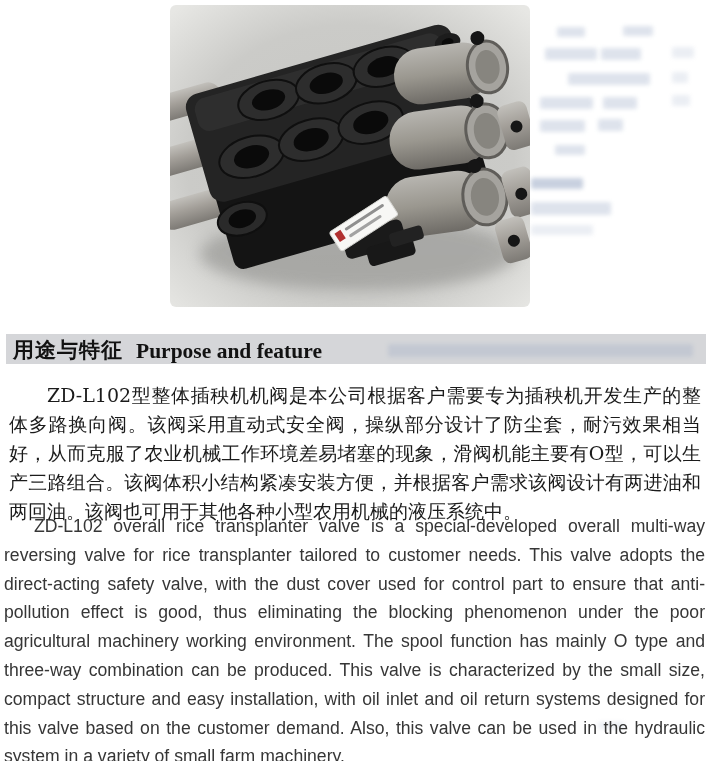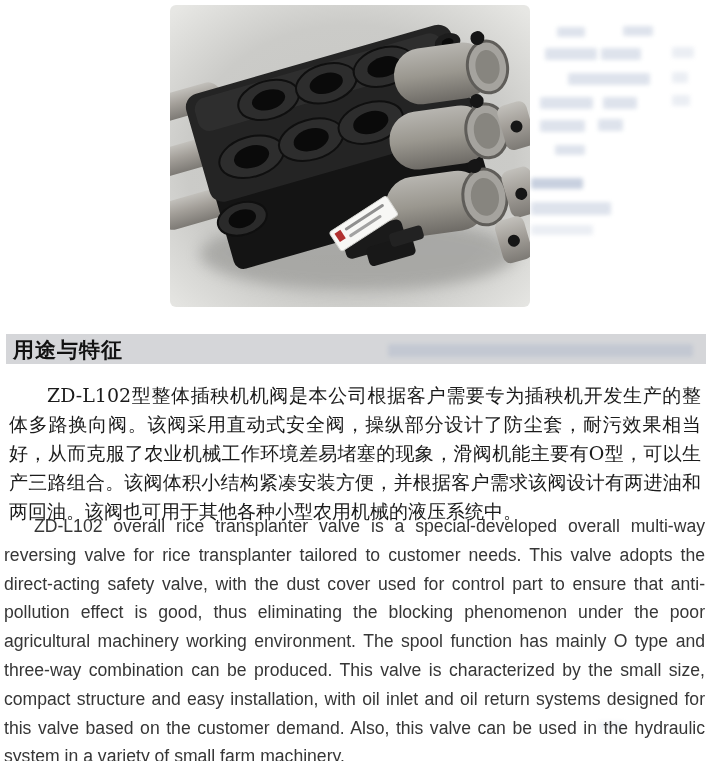--- a/index.html
+++ b/index.html
@@ -227,17 +227,18 @@
         <rect x="166" y="214" width="7" height="10" fill="#b03030"></rect>
         <rect x="177" y="215" width="46" height="3" rx="1.5" fill="#8f8f8f"></rect>
         <rect x="177" y="223" width="38" height="3" rx="1.5" fill="#a2a2a2"></rect>
       </g>
     </g>
   </svg>
 </figure>
 
 <header class="banner">
   <span class="zh">用途与特征</span>
+  <span class="en">Purpose and feature</span>
   <span class="banner-smudge"></span>
 </header>
 
 <p class="para-zh">ZD-L102型整体插秧机机阀是本公司根据客户需要专为插秧机开发生产的整体多路换向阀。该阀采用直动式安全阀，操纵部分设计了防尘套，耐污效果相当好，从而克服了农业机械工作环境差易堵塞的现象，滑阀机能主要有O型，可以生产三路组合。该阀体积小结构紧凑安装方便，并根据客户需求该阀设计有两进油和两回油。该阀也可用于其他各种小型农用机械的液压系统中。</p>
 <p class="para-en">ZD-L102 overall rice transplanter valve is a special-developed overall multi-way reversing valve for rice transplanter tailored to customer needs. This valve adopts the direct-acting safety valve, with the dust cover used for control part to ensure that anti-pollution effect is good, thus eliminating the blocking phenomenon under the poor agricultural machinery working environment. The spool function has mainly O type and three-way combination can be produced. This valve is characterized by the small size, compact structure and easy installation, with oil inlet and oil return systems designed for this valve based on the customer demand. Also, this valve can be used in the hydraulic system in a variety of small farm machinery.</p>
 
 </body></html>

